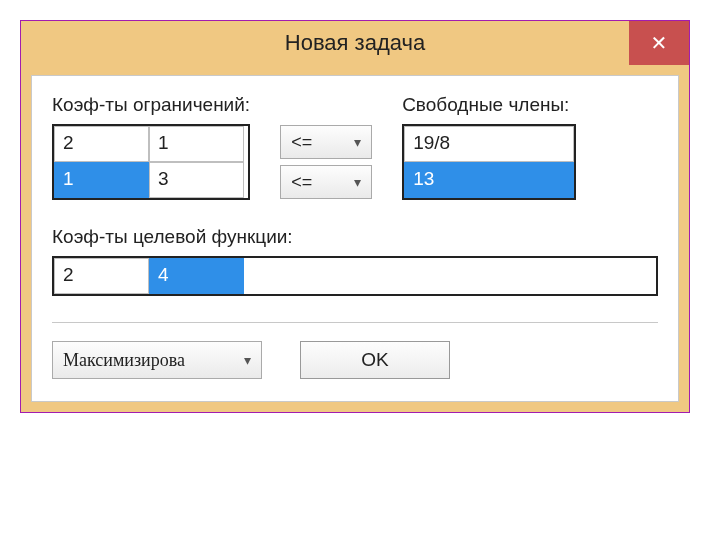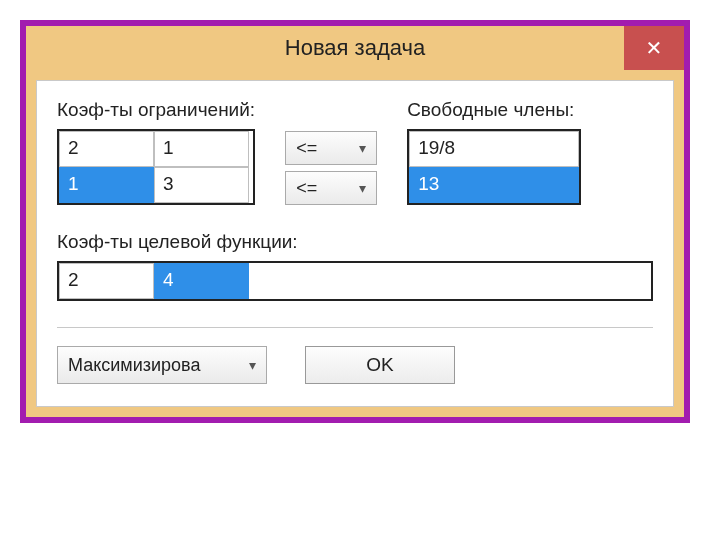--- a/index.html
+++ b/index.html
@@ -6,21 +6,21 @@
   body {
     margin: 0;
     padding: 20px;
     background: #fff;
     font-family: "Segoe UI", Tahoma, sans-serif;
     font-size: 18px;
     color: #222;
   }
   .window {
     width: 670px;
-    border: 6px solid #a21caf;
+    border: 1px solid #a21caf;
     background: #f0c882;
   }
   .titlebar {
     display: flex;
     align-items: stretch;
     height: 44px;
   }
   .titlebar-spacer { width: 60px; }
   .title {
     flex: 1;
@@ -40,21 +40,21 @@
     cursor: pointer;
   }
   .body {
     margin: 10px;
     padding: 18px 20px 22px 20px;
     background: #fff;
     border: 1px solid #c9c9c9;
   }
   .row1 {
     display: flex;
-    align-items: flex-end;
+    align-items: center;
     gap: 30px;
   }
   .col { display: flex; flex-direction: column; }
   .label { font-size: 19px; margin-bottom: 8px; }
   .grid {
     border: 2px solid #222;
     display: grid;
   }
   .grid-constraints { grid-template-columns: 95px 95px; }
   .grid-free { grid-template-columns: 170px; }
@@ -77,21 +77,21 @@
   .select-small, .select-wide {
     border: 1px solid #aaa;
     background: linear-gradient(#fdfdfd,#eaeaea);
     display: flex;
     align-items: center;
     justify-content: space-between;
     cursor: pointer;
     font-size: 18px;
   }
   .select-small { width: 92px; height: 34px; padding: 0 10px; }
-  .select-wide { width: 210px; height: 38px; padding: 0 10px; }
+  .select-wide { width: 210px; height: 38px; padding: 0 10px; font-family: Liberation Serif, serif; }
   .chev { color: #555; font-size: 14px; }
   .section2 { margin-top: 26px; }
   hr.sep { margin: 26px 0 18px 0; border: none; border-top: 1px solid #c8c8c8; }
   .footer {
     display: flex;
     align-items: center;
     gap: 38px;
   }
   .btn {
     border: 1px solid #999;

